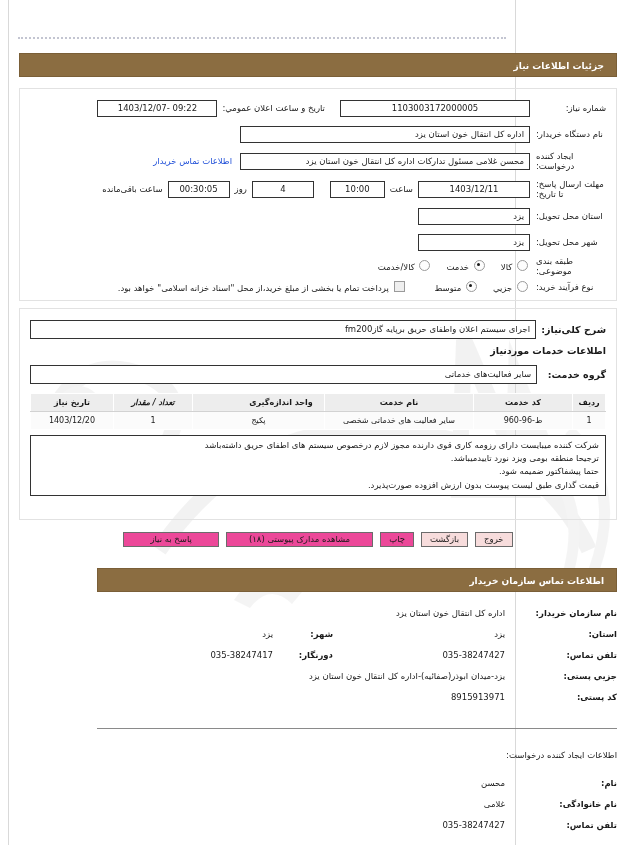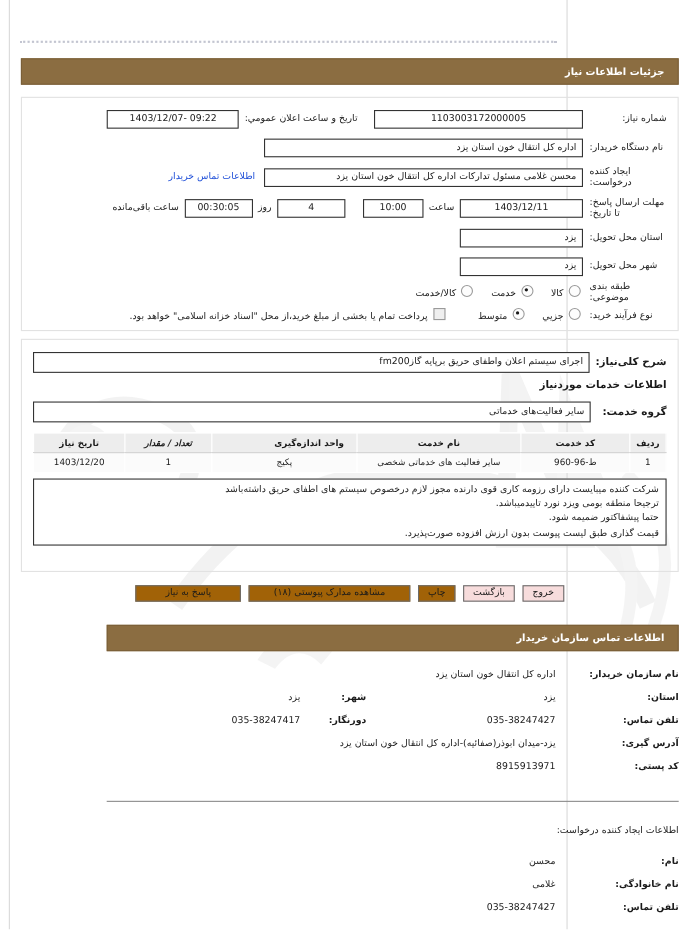--- a/index.html
+++ b/index.html
@@ -228,21 +228,21 @@
     font-size: 8.5px;
     height: 15px;
     line-height: 13px;
     padding: 0 8px;
     box-sizing: border-box;
     cursor: pointer;
     white-space: nowrap;
     color: #1a1a1a;
     text-align: center;
   }
-  .btn.green { background: #a16207; }
+  .btn.green { background: #ec4899; }
   .btn.pink  { background: #f7dcdc; }
 
   
   .c-row {
     display: flex;
     align-items: baseline;
     margin-bottom: 11px;
     font-size: 8.5px;
   }
   .c-label {
@@ -442,21 +442,21 @@
     </div>
 
     <div class="c-row">
       <div class="c-label" style="width:112px; text-align:right;">تلفن تماس:</div>
       <div class="c-val" style="width:172px;">035-38247427</div>
       <div class="c-label" style="width:60px; text-align:right;">دورنگار:</div>
       <div class="c-val">035-38247417</div>
     </div>
 
     <div class="c-row">
-      <div class="c-label" style="width:112px; text-align:right;">آدرس گیری:</div>
+      <div class="c-label" style="width:112px; text-align:right;">جزیي پستی:</div>
       <div class="c-val">یزد-میدان ابوذر(صفائیه)-اداره کل انتقال خون استان یزد</div>
     </div>
 
     <div class="c-row">
       <div class="c-label" style="width:112px; text-align:right;">کد پستی:</div>
       <div class="c-val">8915913971</div>
     </div>
   </div>
 
   <hr class="hr-thick" style="position:absolute; left:88px; top:728px; width:520px; z-index:2;">

